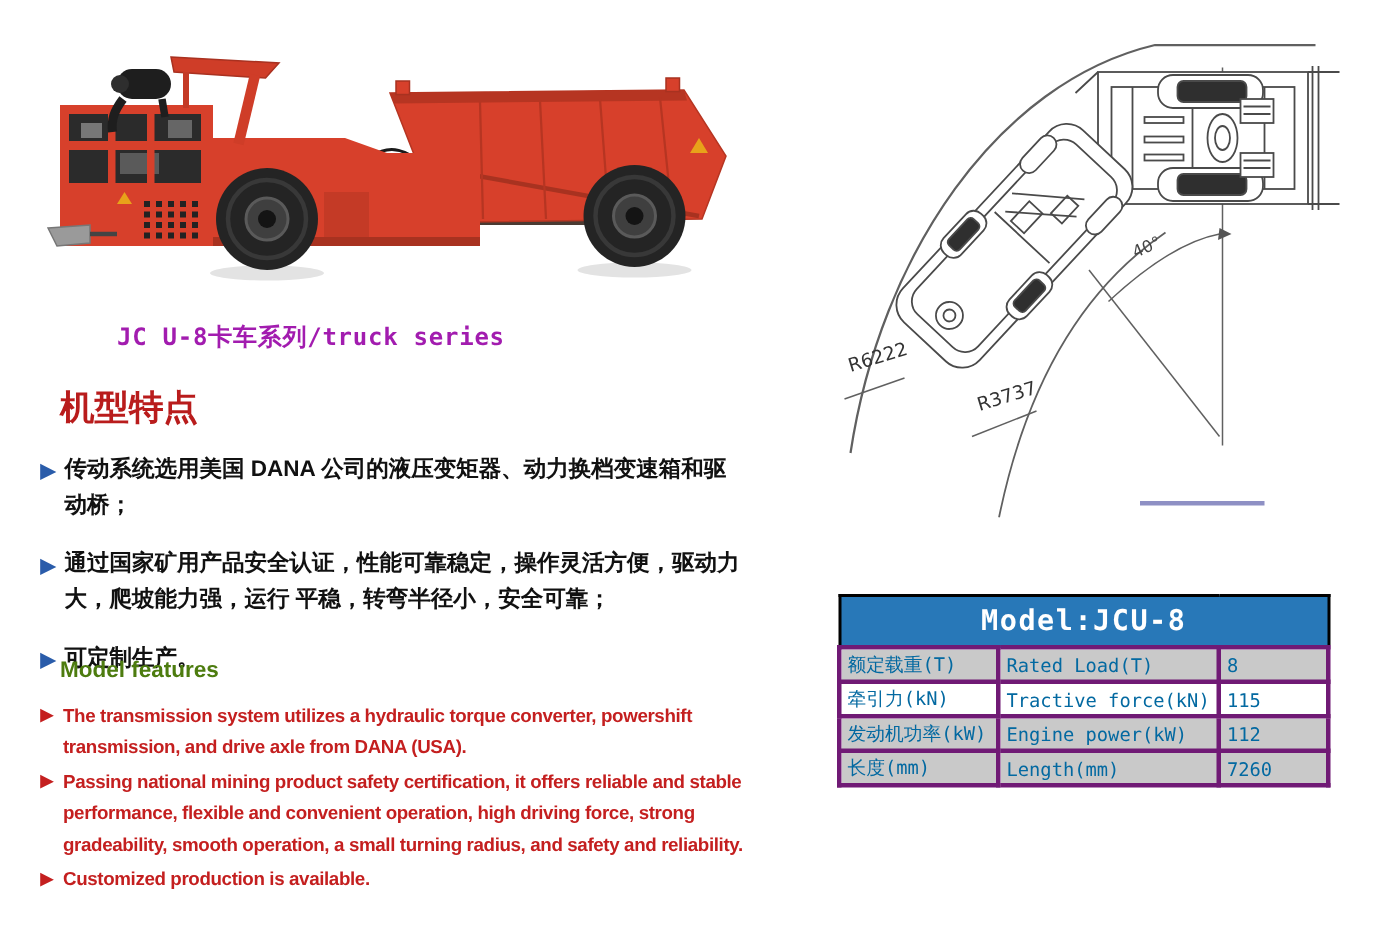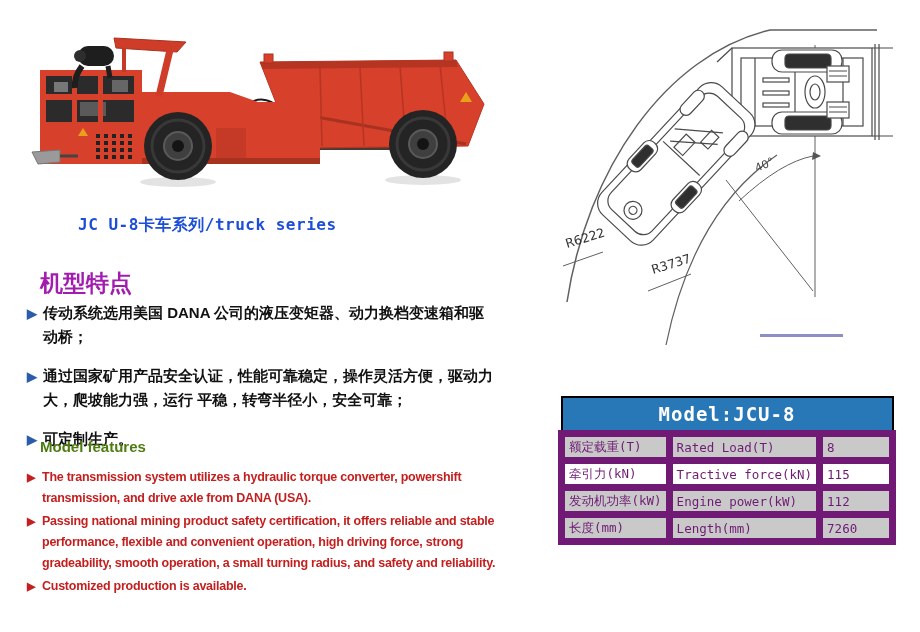--- a/index.html
+++ b/index.html
@@ -6,25 +6,25 @@
   body{
     width:920px;height:632px;position:relative;overflow:hidden;
     background:#ffffff;font-family:"Liberation Sans",sans-serif;
   }
   .abs{position:absolute;}
 
   
   .title{
     left:78px;top:215px;
     font:bold 16px "DejaVu Sans Mono",monospace;
-    color:#1d4ed8;letter-spacing:.5px;white-space:nowrap;
+    color:#a21caf;letter-spacing:.5px;white-space:nowrap;
   }
   .cn-heading{
     left:40px;top:256px;
-    font-weight:bold;font-size:23px;color:#a21caf;white-space:nowrap;margin-top:12px;
+    font-weight:bold;font-size:23px;color:#b91c1c;white-space:nowrap;
   }
   .en-heading{
     left:40px;top:438px;
     font-weight:bold;font-size:15px;color:#4d7c0f;white-space:nowrap;
   }
 
   
   .cn-bullets{left:27px;top:301px;width:468px;}
   .cn-bullets .bullet{
     position:relative;padding-left:16px;margin-bottom:15px;
@@ -45,22 +45,22 @@
     position:absolute;left:558px;top:396px;
     border-collapse:collapse;table-layout:fixed;
     border:2px solid #000;background:#fff;
   }
   table.spec th{
     background:#2878b8;color:#ffffff;height:30px;
     font:bold 19px "DejaVu Sans Mono",monospace;letter-spacing:1px;
     border:1px solid #000;text-align:center;
   }
   table.spec td{
-    border:7px solid #701a75;height:20px;padding:0 4px;
-    font:12.5px "DejaVu Sans Mono",monospace;color:#701a75;
+    border:3px solid #701a75;height:20px;padding:0 4px;
+    font:12.5px "DejaVu Sans Mono",monospace;color:#0369a1;
     white-space:nowrap;overflow:hidden;
   }
   table.spec tr.gray td{background:#c9c9c9;}
 
   .accent-line{
     left:760px;top:334px;width:83px;height:3px;background:#8e90c4;
   }
 
   svg text{font-family:"DejaVu Sans",sans-serif;}
 </style>

